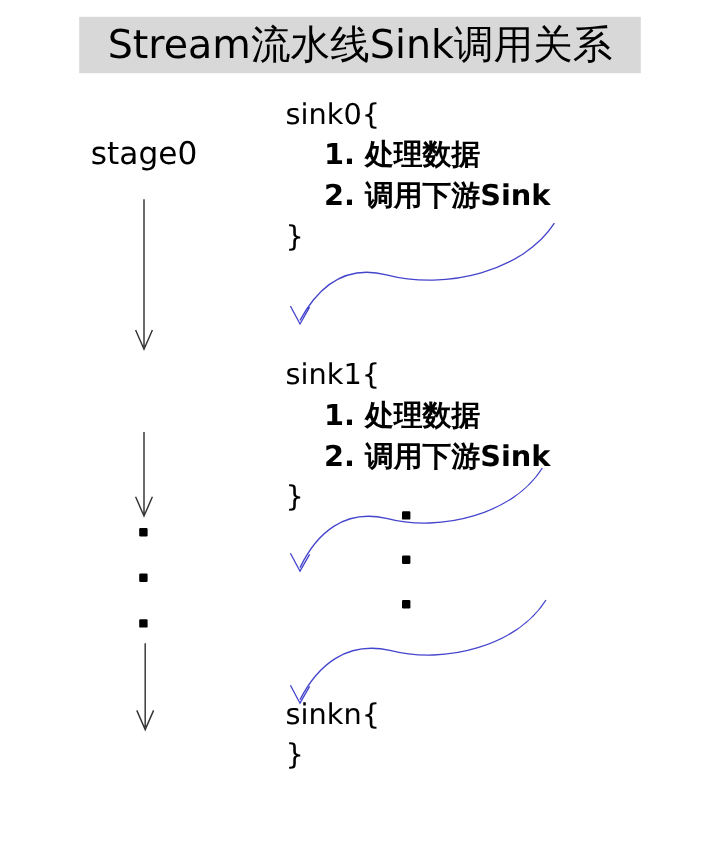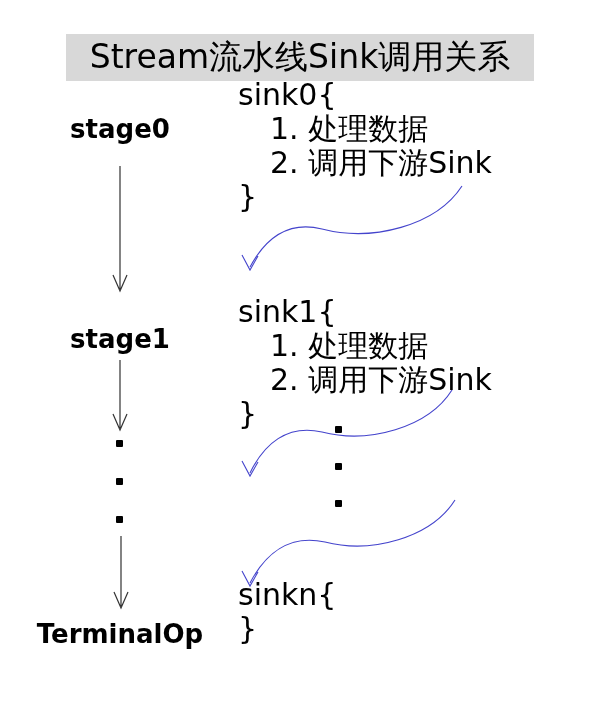--- a/index.html
+++ b/index.html
@@ -30,44 +30,43 @@
     top: 14px;
     width: 600px;
     text-align: center;
   }
   .title-text {
     display: inline-block;
     background: #d8d8d8;
     font-size: 33px;
     line-height: 1.3;
     padding: 2px 24px;
-    margin-top: 20px;
   }
   .stage {
     position: absolute;
     left: 0;
     width: 240px;
     text-align: center;
-    font-weight: bold;
+    font-weight: normal;
     font-size: 26px;
     line-height: 33px;
   }
   #stage0 { top: 113px; }
   #stage1 { top: 323px; }
   #terminalop { top: 618px; }
   .sink {
     position: absolute;
     left: 238px;
-    font-size: 30px;
+    font-size: 24px;
     line-height: 34px;
   }
   #sink0 { top: 78px; }
   #sink1 { top: 295px; }
   #sinkn { top: 578px; }
-  .indent { padding-left: 32px; }
+  .indent { padding-left: 32px; font-weight: bold; }
   .dots {
     position: absolute;
     display: flex;
     flex-direction: column;
   }
   .dots .dot {
     width: 7px;
     height: 7px;
     background: #000000;
     border-radius: 1px;
@@ -93,22 +92,20 @@
       <path d="M452 390 C428 428, 368 444, 322 432 C287 424, 264 444, 250 473 M242 461 L250 476 L258 462"></path>
       <path d="M455 500 C431 538, 371 554, 325 542 C289 534, 265 554, 250 583 M242 571 L250 586 L258 572"></path>
     </g>
   </svg>
 
   <div class="title-wrap">
     <span class="title-text">Stream流水线Sink调用关系</span>
   </div>
 
   <div class="stage" id="stage0">stage0</div>
-  <div class="stage" id="stage1">stage1</div>
-  <div class="stage" id="terminalop">TerminalOp</div>
 
   <div class="sink" id="sink0">
     <div>sink0{</div>
     <div class="indent">1. 处理数据</div>
     <div class="indent">2. 调用下游Sink</div>
     <div>}</div>
   </div>
 
   <div class="sink" id="sink1">
     <div>sink1{</div>

